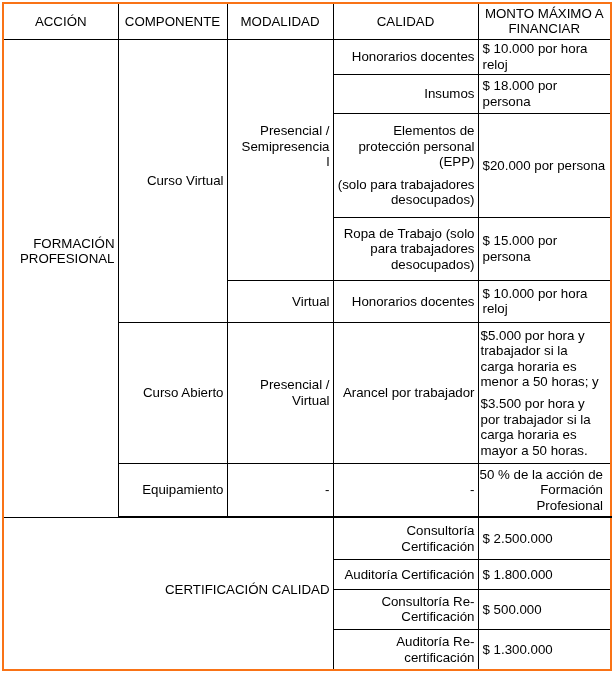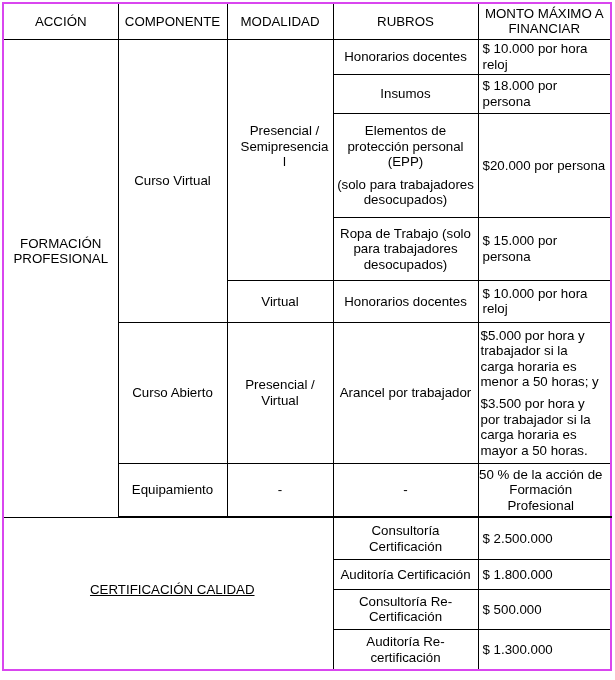--- a/index.html
+++ b/index.html
@@ -11,47 +11,47 @@
     font-family: "Liberation Sans", sans-serif;
     font-size: 13.3px;
     color: #000000;
     -webkit-font-smoothing: antialiased;
   }
   table.funding {
     border-collapse: collapse;
     table-layout: fixed;
     margin: 2px 0 8px 2px;
     width: 610px;
-    border: 2px solid #d946ef;
+    border: 2px solid #f97316;
   }
   col.c-accion     { width: 115px; }
   col.c-componente { width: 109px; }
   col.c-modalidad  { width: 106px; }
   col.c-rubros     { width: 145px; }
   col.c-monto      { width: 133px; }
 
   th, td {
     border: 1px solid #000;
     vertical-align: middle;
     padding: 1px 3px 1px 3px;
     font-weight: normal;
     line-height: 1.16;
     overflow: hidden;
     word-wrap: break-word;
   }
   th { text-align: center; padding: 2px 2px; }
 
-  td.txt   { text-align: center; }
+  td.txt   { text-align: right; }
   td.monto { padding: 1px 4px; }
   td.monto-left { text-align: left; padding: 1px 9px 1px 2px; }
-  td.monto-left-narrow { text-align: center; padding: 1px 7px 1px 0; }
+  td.monto-left-narrow { text-align: right; padding: 1px 7px 1px 0; }
 
   td.accion-fp   { padding-bottom: 55px; }
   td.modalidad-presemi { padding-bottom: 28px; padding-left: 12px; }
-  td.accion-cert { padding-bottom: 10px; padding-left: 11px; text-decoration: underline; }
+  td.accion-cert { padding-bottom: 10px; padding-left: 11px; }
 
   tr.section-end td { border-bottom: 2px solid #000; }
 
   td p { margin: 0; }
   td p + p { margin-top: 7px; }
 
   
   tr.h-header { height: 34px; }
   tr.h-r1  { height: 35px; }
   tr.h-r2  { height: 39px; }
@@ -75,21 +75,21 @@
     <col class="c-modalidad">
     <col class="c-rubros">
     <col class="c-monto">
   </colgroup>
 
   <tbody>
       <tr class="h-header">
     <th>ACCIÓN</th>
     <th>COMPONENTE</th>
     <th>MODALIDAD</th>
-    <th>RUBROS</th>
+    <th>CALIDAD</th>
     <th>MONTO MÁXIMO A FINANCIAR</th>
   </tr>
 
   <tr class="h-r1">
     <td class="txt accion-fp" rowspan="7">FORMACIÓN PROFESIONAL</td>
     <td class="txt" rowspan="5">Curso Virtual</td>
     <td class="txt modalidad-presemi" rowspan="4">Presencial / Semipresencial</td>
     <td class="txt">Honorarios docentes</td>
     <td class="monto">$ 10.000 por hora reloj</td>
   </tr>

